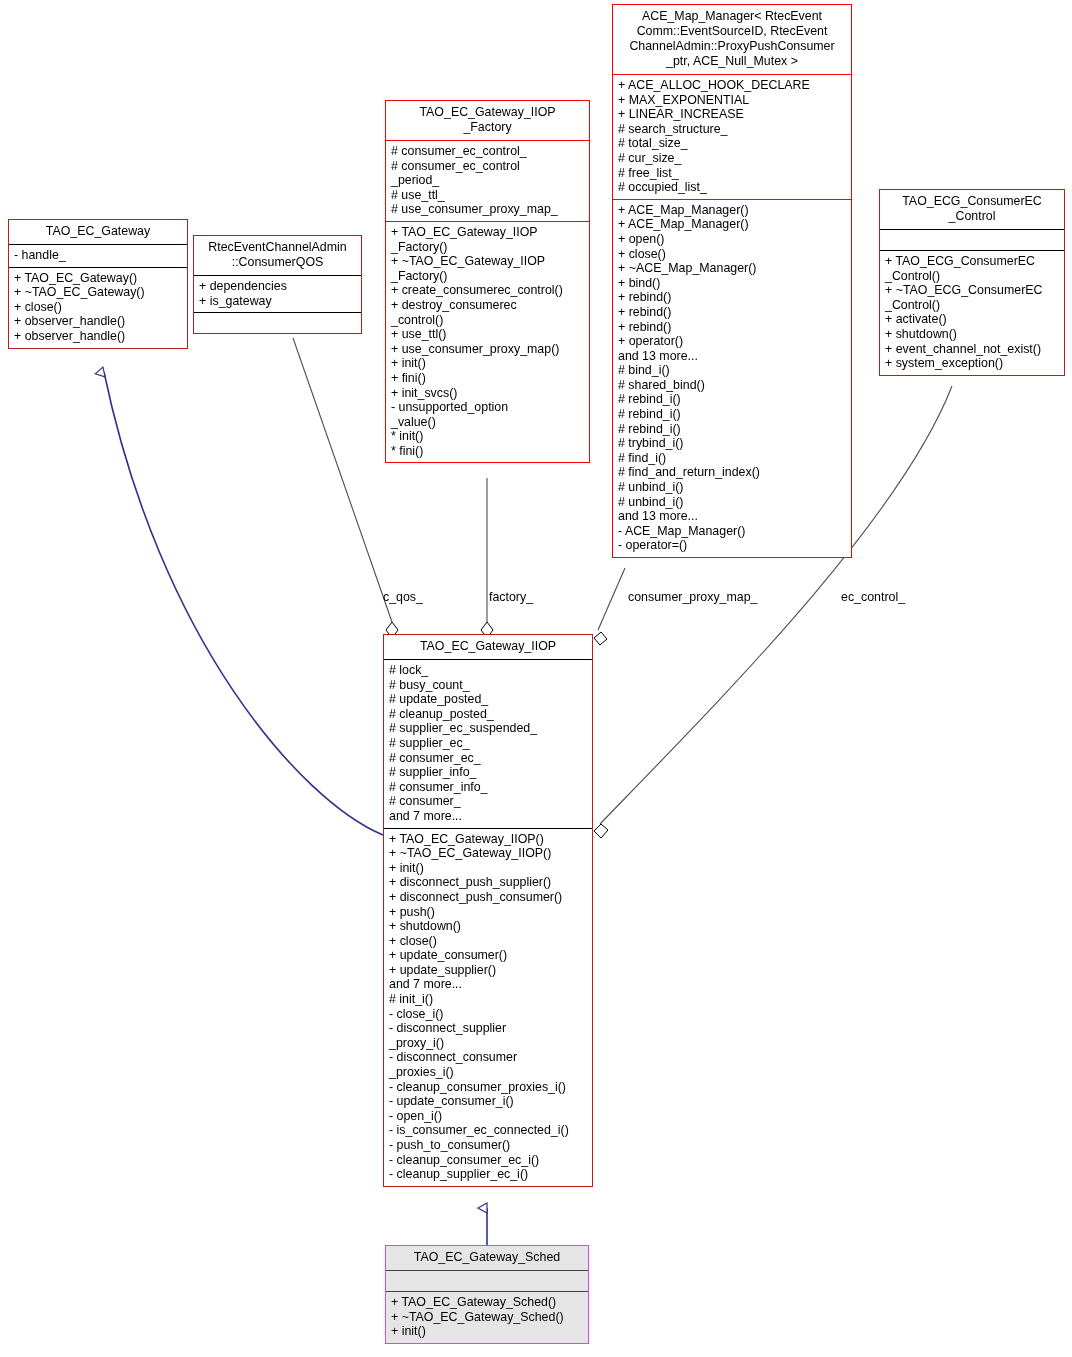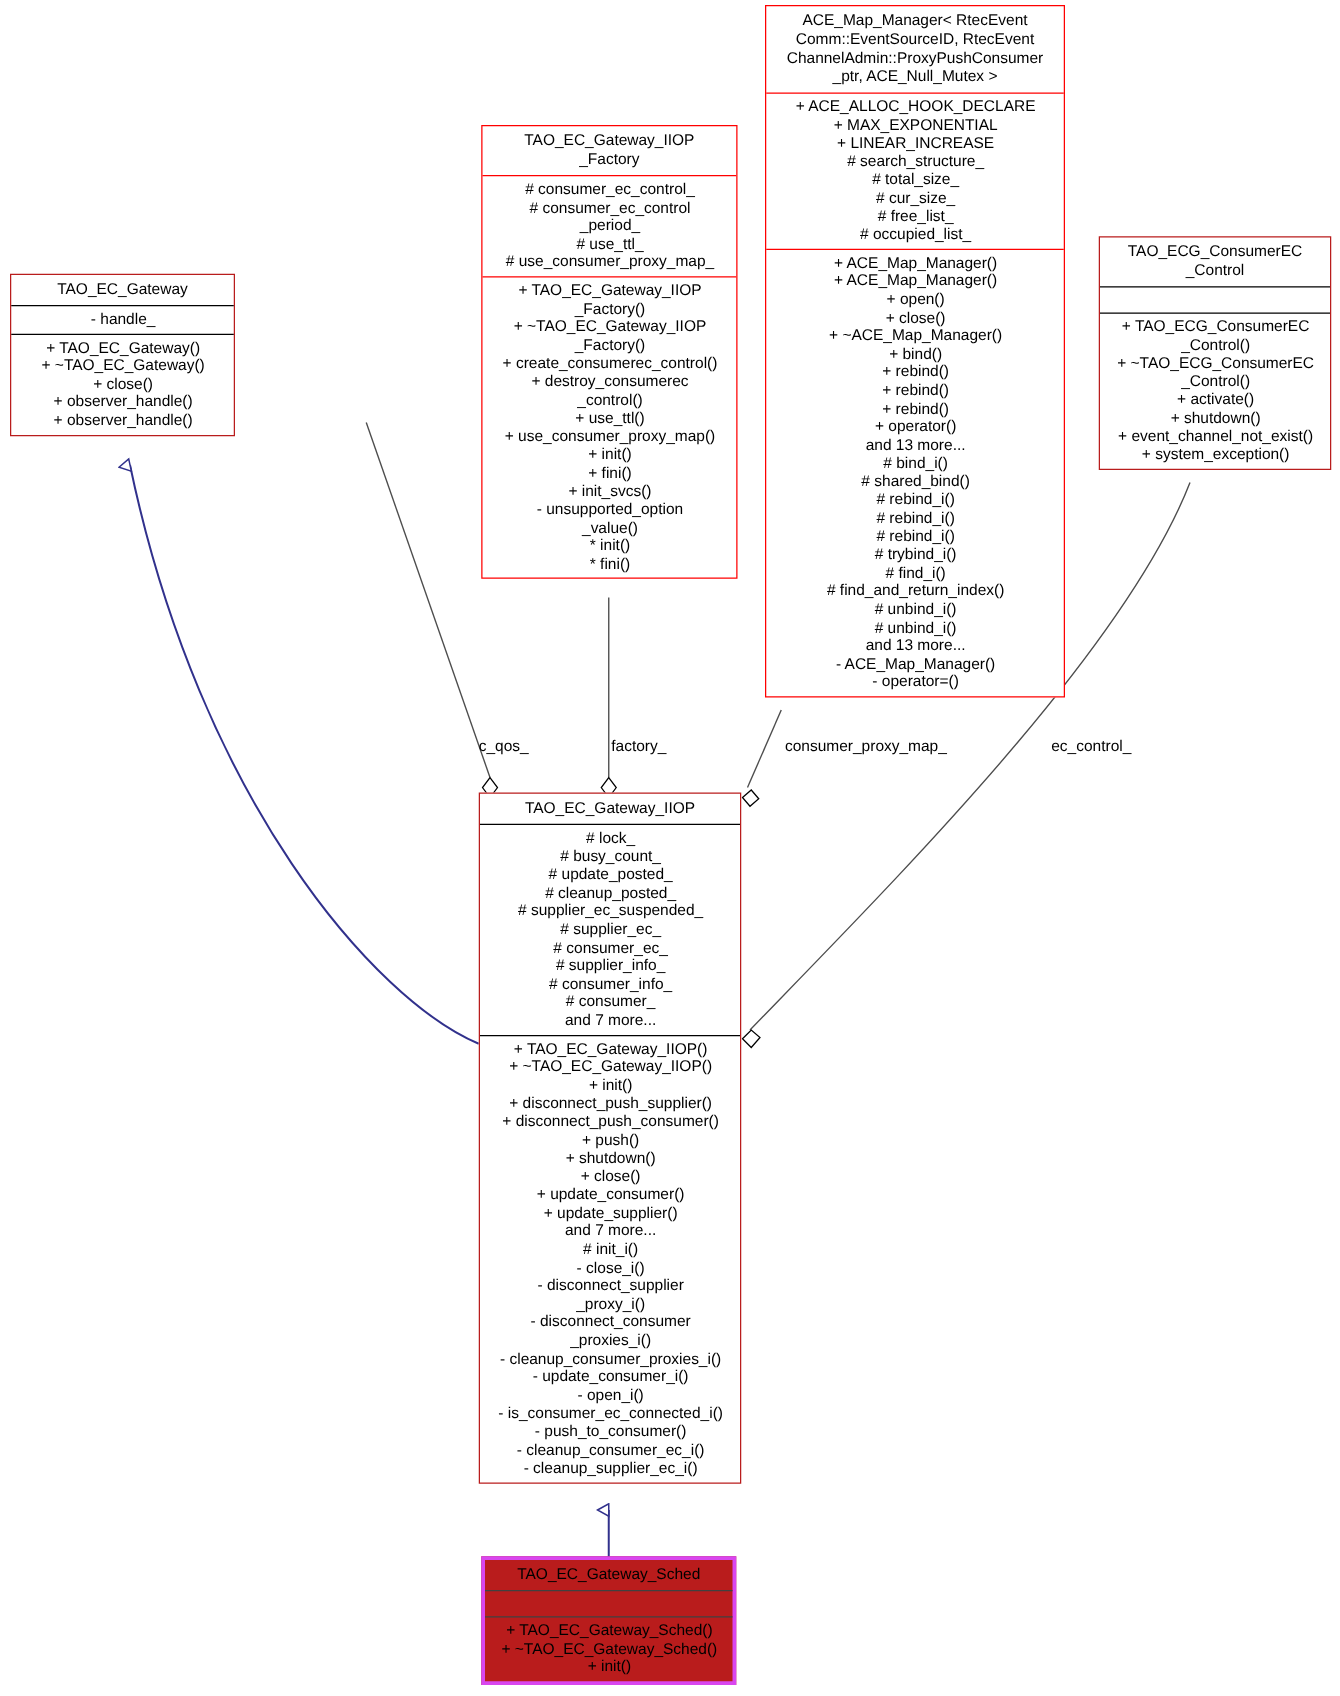--- a/index.html
+++ b/index.html
@@ -22,26 +22,25 @@
     pointer-events:none;
   }
   .node{
     position:absolute;
     box-sizing:border-box;
     background:#ffffff;
     border:1px solid #b91c1c;
     z-index:5;
   }
   .node.red{ border:1px solid #ff0000; }
-  .node.gray{ background:#b91c1c; border:3px solid #d946ef; }
+  .node.gray{ background:#e5e5e5; border:1px solid #d946ef; }
 
   .sec{
     box-sizing:border-box;
     padding:3px 4px 4px 5px;
-    text-align:center;
   }
   .sec.title{
     text-align:center;
     padding:4px 4px 5px 4px;
     line-height:15px;
   }
   .divider{ height:0; border-top:1px solid #000000; }
   .node.red .divider{ border-top:1px solid #ff0000; }
   .node.gray .divider{ border-top:1px solid #404040; }
 
@@ -206,20 +205,33 @@
     <div class="divider"></div>
     <div class="sec ops">
         <div class="row">+ TAO_EC_Gateway()</div>
         <div class="row">+ ~TAO_EC_Gateway()</div>
         <div class="row">+ close()</div>
         <div class="row">+ observer_handle()</div>
         <div class="row">+ observer_handle()</div>
       </div>
   </div>
 
+  <div class="node" style="left:193px; top:235px; width:169px;">
+    <div class="sec title">
+        <div class="row">RtecEventChannelAdmin</div>
+        <div class="row">::ConsumerQOS</div>
+      </div>
+    <div class="divider"></div>
+    <div class="sec attrs">
+        <div class="row">+ dependencies</div>
+        <div class="row">+ is_gateway</div>
+      </div>
+    <div class="divider"></div>
+    <div class="sec ops empty-sec"></div>
+  </div>
 
   <div class="node" style="left:383px; top:634px; width:210px;">
     <div class="sec title">
         <div class="row">TAO_EC_Gateway_IIOP</div>
       </div>
     <div class="divider"></div>
     <div class="sec attrs">
         <div class="row"># lock_</div>
         <div class="row"># busy_count_</div>
         <div class="row"># update_posted_</div>

